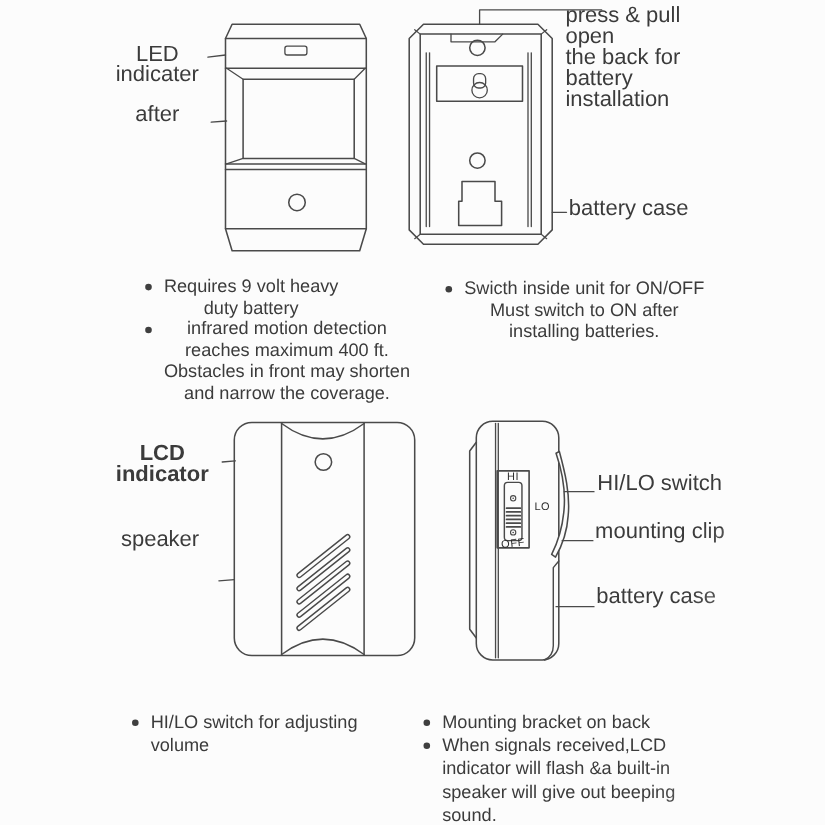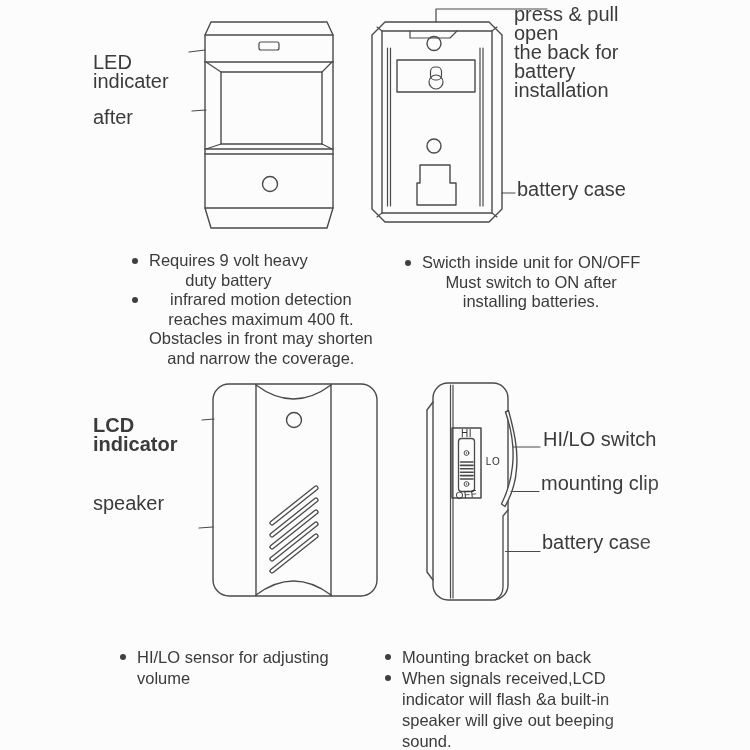--- a/index.html
+++ b/index.html
@@ -18,21 +18,21 @@
     color:var(--text);
   }
   #art{position:absolute;left:0;top:0;width:750px;height:750px;}
   .lbl{
     position:absolute;
     font-size:20px;
     line-height:19px;
     color:var(--text);
     white-space:pre-line;
   }
-  .lbl.right{text-align:left;margin-top:13px;}
+  .lbl.right{text-align:center;}
   .tiny{
     position:absolute;
     font-size:10px;
     line-height:10px;
     color:#2e2e2e;
     text-align:center;
     letter-spacing:0.5px;
   }
   .bullets{
     position:absolute;
@@ -206,21 +206,21 @@
       <span class="bullet-dot"></span>
       <div class="bullet-text">Swicth inside unit for ON/OFF
 Must switch to ON after
 installing batteries.</div>
     </div>
   </div>
 
   <div class="bullets lh-big" style="left:120px;top:647px;width:270px;">
     <div class="bullet-row">
       <span class="bullet-dot"></span>
-      <div class="bullet-text">HI/LO sensor for adjusting
+      <div class="bullet-text">HI/LO switch for adjusting
 volume</div>
     </div>
   </div>
 
   <div class="bullets lh-big" style="left:385px;top:647px;width:290px;">
     <div class="bullet-row">
       <span class="bullet-dot"></span>
       <div class="bullet-text">Mounting bracket on back</div>
     </div>
     <div class="bullet-row">

